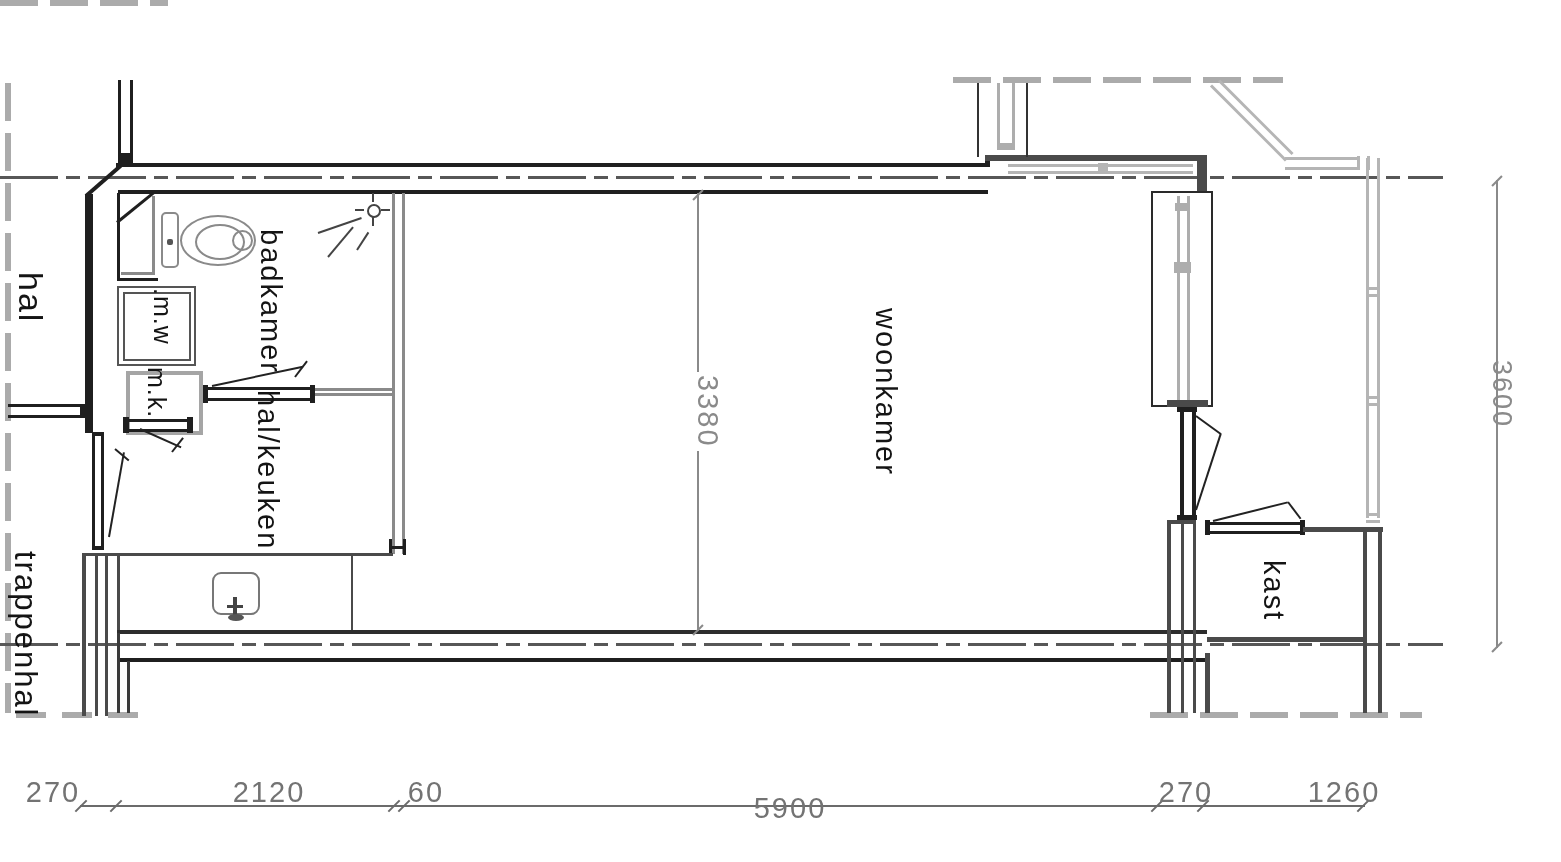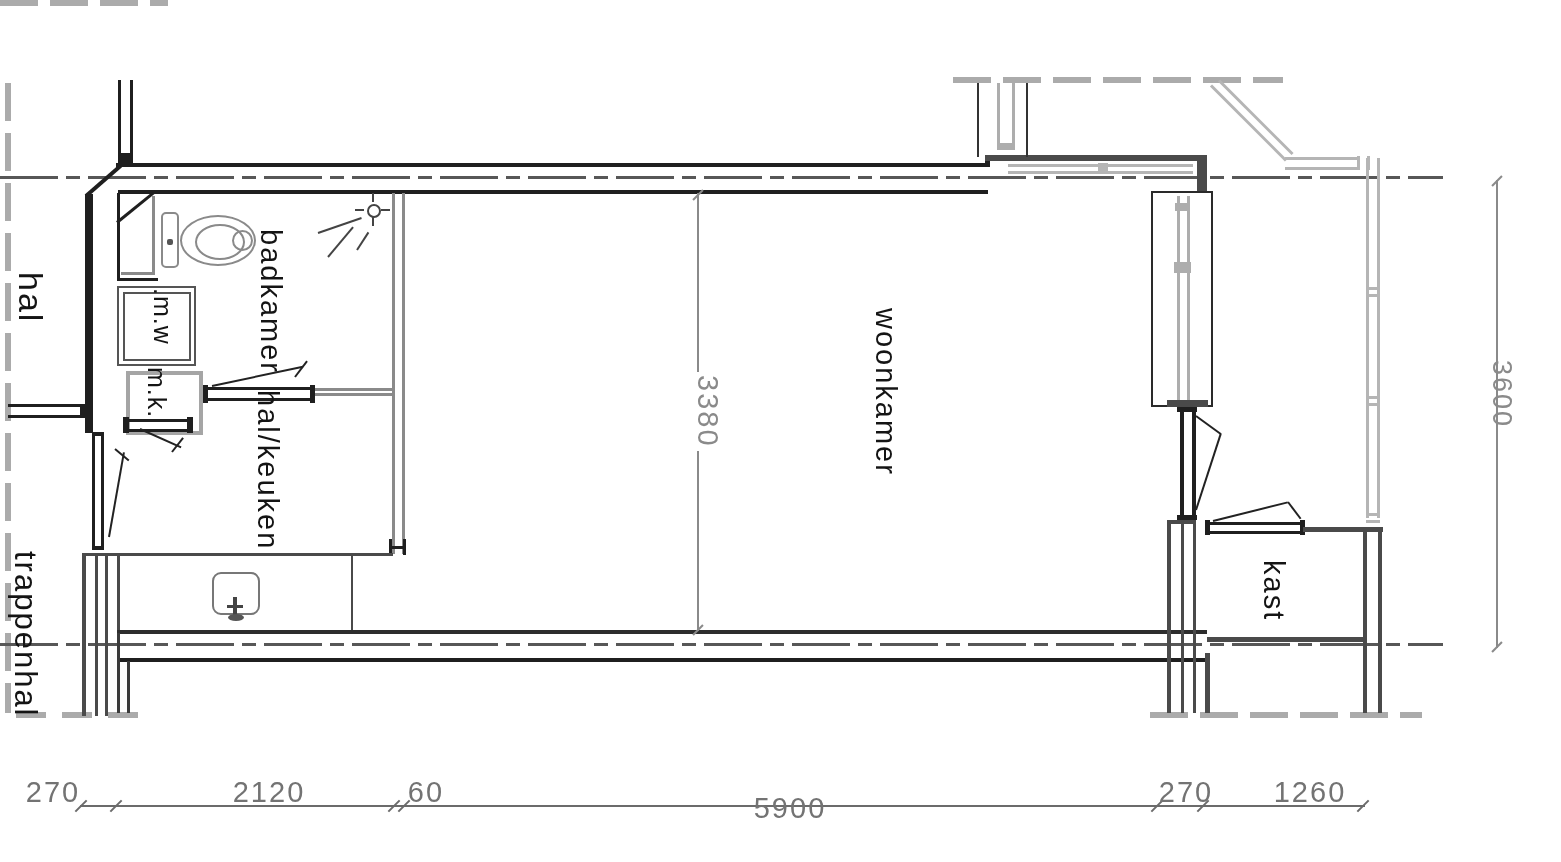--- a/index.html
+++ b/index.html
@@ -179,21 +179,21 @@
   <div class="tick" style="left:386px;top:805px;"></div>
   <div class="tick" style="left:396px;top:805px;"></div>
   <div class="tick" style="left:1149px;top:805px;"></div>
   <div class="tick" style="left:1195px;top:805px;"></div>
   <div class="tick" style="left:1355px;top:805px;"></div>
   <span class="dimtext" style="left:53px;top:778px;">270</span>
   <span class="dimtext" style="left:269px;top:778px;">2120</span>
   <span class="dimtext" style="left:426px;top:778px;">60</span>
   <span class="dimtext" style="left:790px;top:778px;margin-top:16px;">5900</span>
   <span class="dimtext" style="left:1186px;top:778px;">270</span>
-  <span class="dimtext" style="left:1310px;top:778px;">1260</span>
+  <span class="dimtext" style="left:1344px;top:778px;">1260</span>
 
   <div class="ln" style="left:697px;top:193px;width:2px;height:438px;background:#8a8a8a;"></div>
   <div class="tick-g" style="left:691px;top:194px;"></div>
   <div class="tick-g" style="left:691px;top:629px;"></div>
   <span class="vdim" style="left:693px;top:372px;font-size:29px;background:#fff;padding:3px 0;">3380</span>
 
   <div class="ln" style="left:1496px;top:180px;width:2px;height:468px;background:#8a8a8a;"></div>
   <div class="tick-g" style="left:1490px;top:180px;"></div>
   <div class="tick-g" style="left:1490px;top:646px;"></div>
   <span class="vdim" style="left:1488px;top:360px;font-size:27px;">3600</span>

